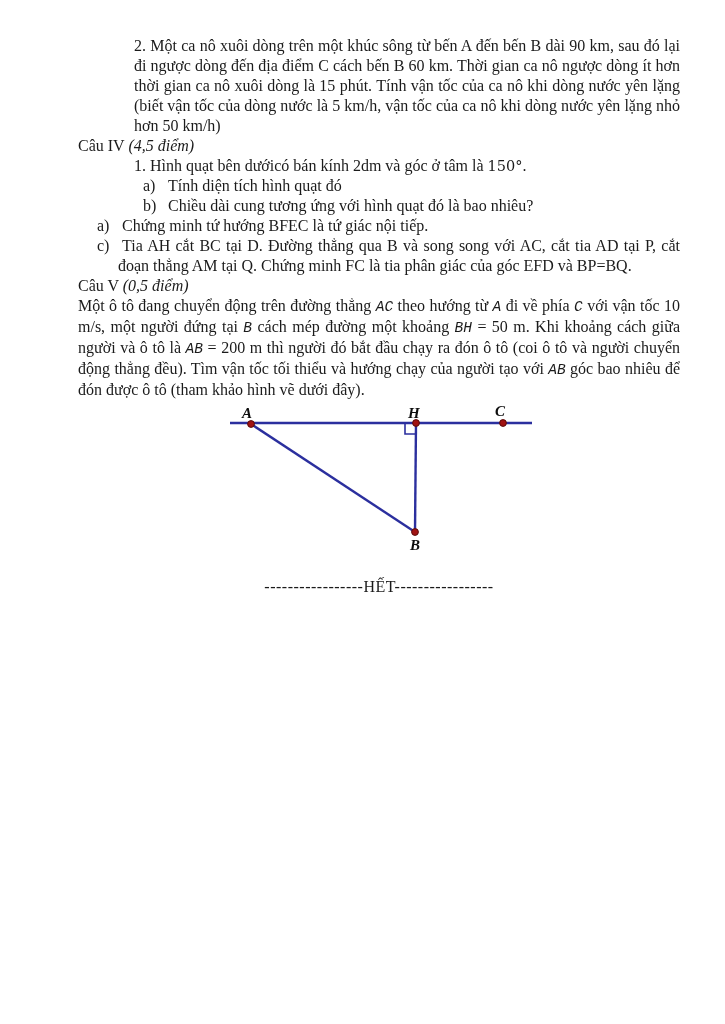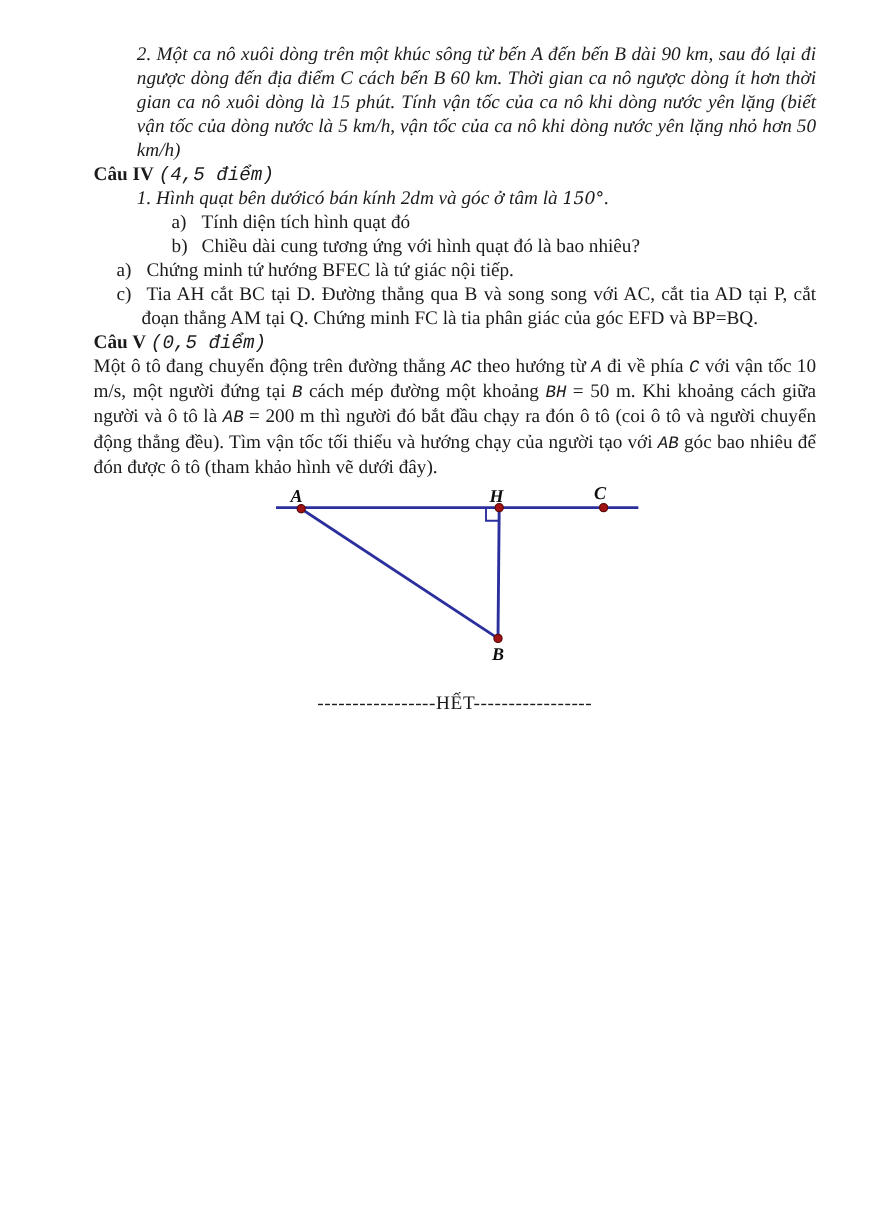--- a/index.html
+++ b/index.html
@@ -4,25 +4,25 @@
 <style>
   html,body { margin:0; padding:0; background:#e8e8e8; }
   .page {
     width:725px; height:1024px; background:#ffffff; margin:0 auto;
     position:relative; overflow:hidden;
     font-family:"Liberation Serif", serif;
     font-size:16px; line-height:20px; color:#1b1b1b;
   }
   .content { padding:36px 45px 0 78px; text-align:justify; }
   .para { margin:0; }
-  .indent40 { margin-left:36px;font-style:italic; }
+  .indent40 { margin-left:56px; }
   .ti40 { text-indent:40px; }
   .heading { text-align:left; }
-  .b { font-weight:bold;margin-top:26px; }
-  .i { font-style:italic;font-family:Liberation Mono, monospace; }
+  .b { font-weight:normal;margin-top:26px; }
+  .i { font-style:italic; }
   .list1 { margin-left:65px; text-align:left; }
   .list2 { margin-left:40px; text-indent:-21px; }
   .marker { display:inline-block; width:25px; text-indent:0; }
   .math { font-family:"DejaVu Serif", serif; font-size:14.5px; }
   .mvar { font-family:Liberation Mono, monospace; font-style:italic; font-size:14.5px; }
   .figure-wrap { position:relative; height:158px; margin-top:5px; text-align:left; }
   .figure-svg { position:absolute; left:150px; top:0; }
   .fig-label { font-family:"Liberation Serif", serif; font-weight:bold; font-style:italic; font-size:15px; fill:#0d0d0d; }
   .dot { stroke:#5a0b0b; stroke-width:1; }
   .het { margin-top:14px; text-align:center; font-weight:normal; letter-spacing:0.5px; }

